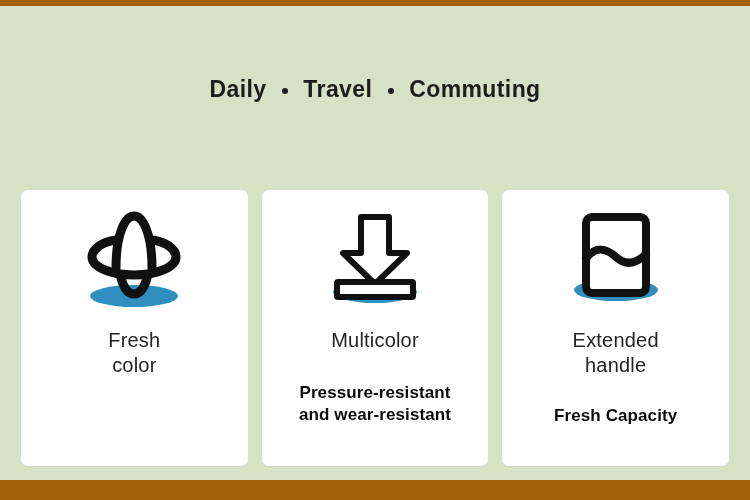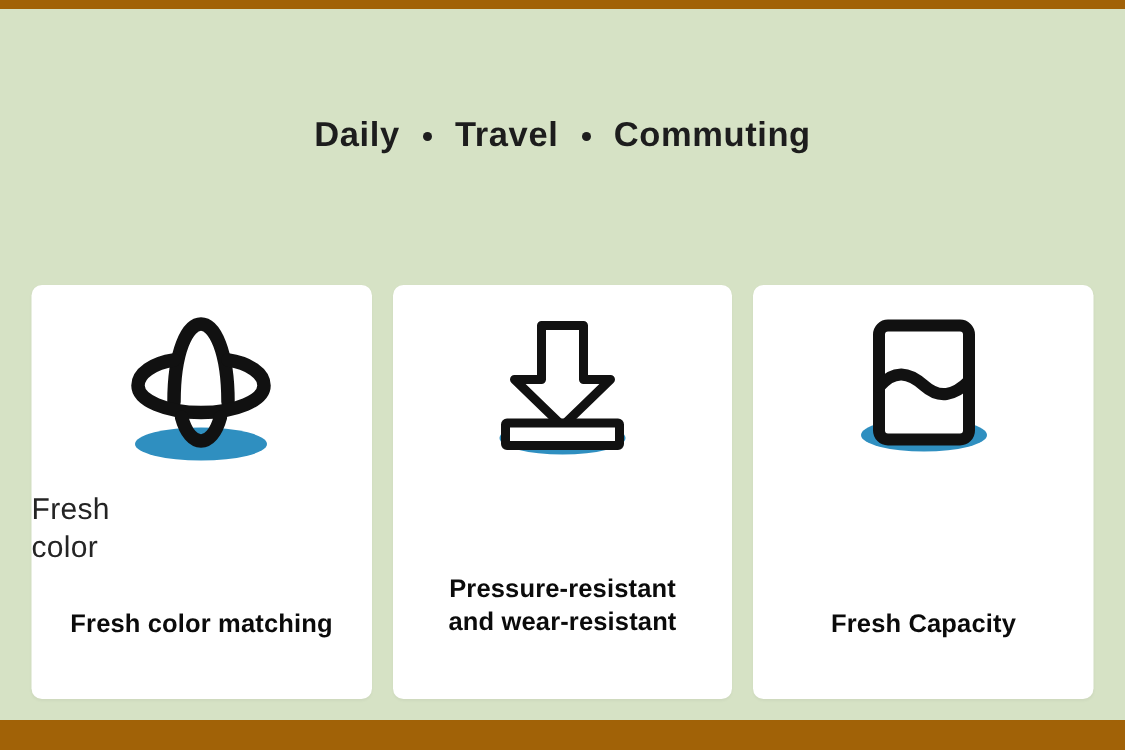--- a/index.html
+++ b/index.html
@@ -87,21 +87,21 @@
     align-items: center;
     justify-content: center;
   }
   .icon-wrap svg { display: block; }
 
   .caption {
     position: absolute;
     left: 0;
     top: 138px;
     width: 100%;
-    text-align: left;
+    text-align: center;
     font-size: 20px;
     font-weight: 400;
     color: #242424;
     line-height: 1.24;
     letter-spacing: 0.2px;
   }
   .caption .line { display: block; }
 
   .headline {
     position: absolute;
@@ -143,48 +143,50 @@
             <path d="M38 62 C38 28 47 10 56 10 C65 10 74 28 74 62"></path>
             <path d="M38 34 C24 36 14 43 14 51 C14 61 33 69 56 69 C79 69 98 61 98 51 C98 43 88 36 74 34"></path>
             <path d="M43 72 C46 83 51 88 56 88 C61 88 66 83 69 72"></path>
           </g>
         </svg>
       </div>
       <div class="caption">
         <span class="line">Fresh</span>
         <span class="line">color</span>
       </div>
-      <div class="headline">
-        <span class="line">Fresh color matching</span>
-      </div>
     </div>
 
     <div class="card">
       <div class="icon-wrap">
         <svg width="112" height="108" viewBox="0 0 112 108" xmlns="http://www.w3.org/2000/svg">
           <ellipse cx="56" cy="86" rx="42" ry="11" fill="#2f8fc0"></ellipse>
           <path d="M42 11 H70 V47 H88 L56 78 L24 47 H42 Z" fill="#ffffff" stroke="#111111" stroke-width="6" stroke-linejoin="round"></path>
           <rect x="18" y="76" width="76" height="15" rx="1" fill="#ffffff" stroke="#111111" stroke-width="6" stroke-linejoin="round"></rect>
         </svg>
       </div>
       <div class="caption">
+        <span class="line">Multicolor</span>
       </div>
       <div class="headline two-line">
         <span class="line">Pressure-resistant</span>
         <span class="line">and wear-resistant</span>
       </div>
     </div>
 
     <div class="card">
       <div class="icon-wrap">
         <svg width="112" height="108" viewBox="0 0 112 108" xmlns="http://www.w3.org/2000/svg">
           <ellipse cx="56" cy="84" rx="42" ry="11" fill="#2f8fc0"></ellipse>
           <rect x="26" y="11" width="60" height="76" rx="6" fill="#ffffff" stroke="#111111" stroke-width="8" stroke-linejoin="round"></rect>
           <path d="M26 52 C36 40 46 42 56 51 C66 60 76 58 86 48" fill="none" stroke="#111111" stroke-width="8" stroke-linecap="round" stroke-linejoin="round"></path>
         </svg>
       </div>
+      <div class="caption">
+        <span class="line">Extended</span>
+        <span class="line">handle</span>
+      </div>
       <div class="headline">
         <span class="line">Fresh Capacity</span>
       </div>
     </div>
 
   </div>
 </div>
 
 </body></html>

